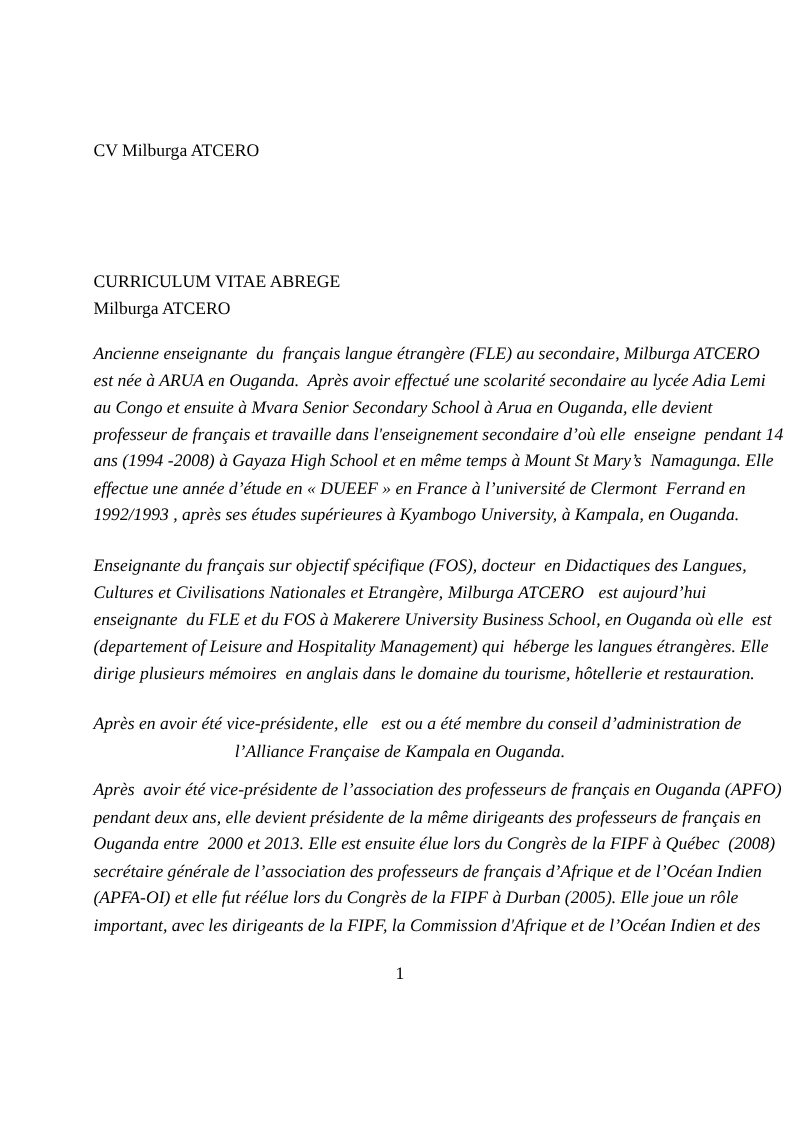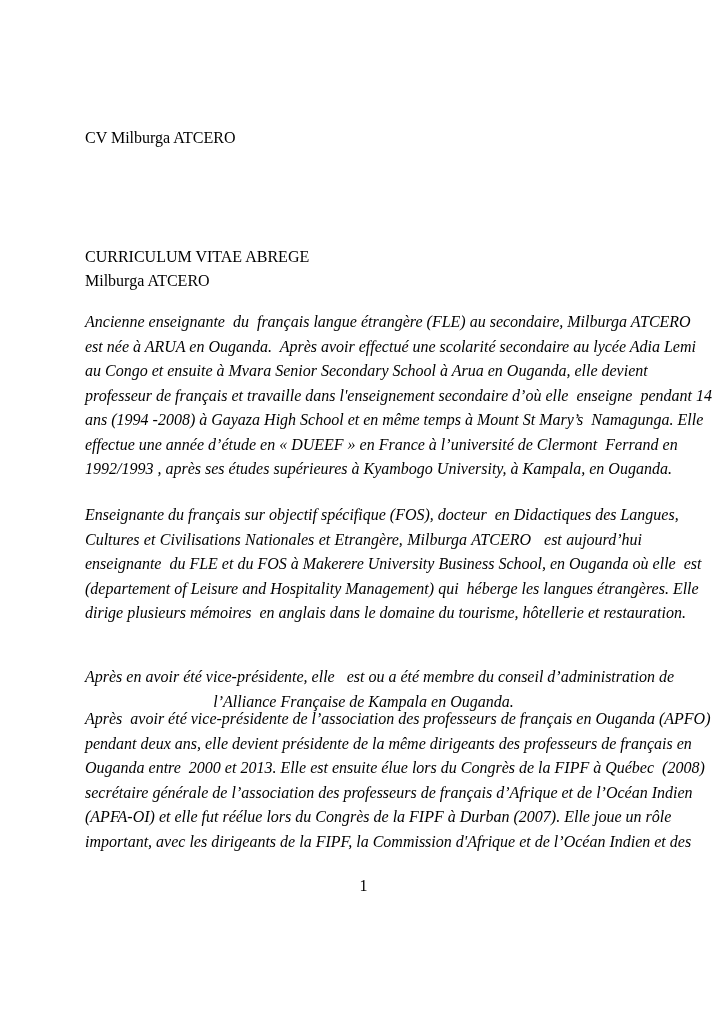--- a/index.html
+++ b/index.html
@@ -27,21 +27,21 @@
   #line-title  { top: 197px; margin-top: 48px; }
   #line-name   { top: 269px; }
   .para {
     position: absolute;
     left: 85px;
     width: 557px;
     font-style: italic;
   }
   #para-0 { top: 310px; }
   #para-1 { top: 490px; margin-top: 13px; }
-  #para-2 { top: 647px; margin-top: 18px; }
+  #para-2 { top: 647px; }
   #para-3 { top: 707px; }
   .line {
     font-size: 16px;
     line-height: 24.5px;
     text-align: justify;
     text-align-last: justify;
     white-space: nowrap;
   }
   .line.para-last {
     text-align: center;
@@ -86,19 +86,19 @@
       </div>
     <div class="para" id="para-2">
         <div class="line">Après en avoir été vice-présidente, elle&nbsp;&nbsp; est ou a été membre du conseil d’administration de</div>
         <div class="line para-last">l’Alliance Française de Kampala en Ouganda.</div>
       </div>
     <div class="para" id="para-3">
         <div class="line">Après&nbsp; avoir été vice-présidente de l’association des professeurs de français en Ouganda (APFO)</div>
         <div class="line">pendant deux ans, elle devient présidente de la même dirigeants des professeurs de français en</div>
         <div class="line">Ouganda entre&nbsp; 2000 et 2013. Elle est ensuite élue lors du Congrès de la FIPF à Québec&nbsp; (2008)</div>
         <div class="line">secrétaire générale de l’association des professeurs de français d’Afrique et de l’Océan Indien</div>
-        <div class="line">(APFA-OI) et elle fut réélue lors du Congrès de la FIPF à Durban (2007). Elle joue un rôle</div>
+        <div class="line">(APFA-OI) et elle fut réélue lors du Congrès de la FIPF à Durban (2005). Elle joue un rôle</div>
         <div class="line">important, avec les dirigeants de la FIPF, la Commission d'Afrique et de l’Océan Indien et des</div>
       </div>
   </div>
 
   <div class="page-number">1</div>
 </div>
 
 </body></html>

